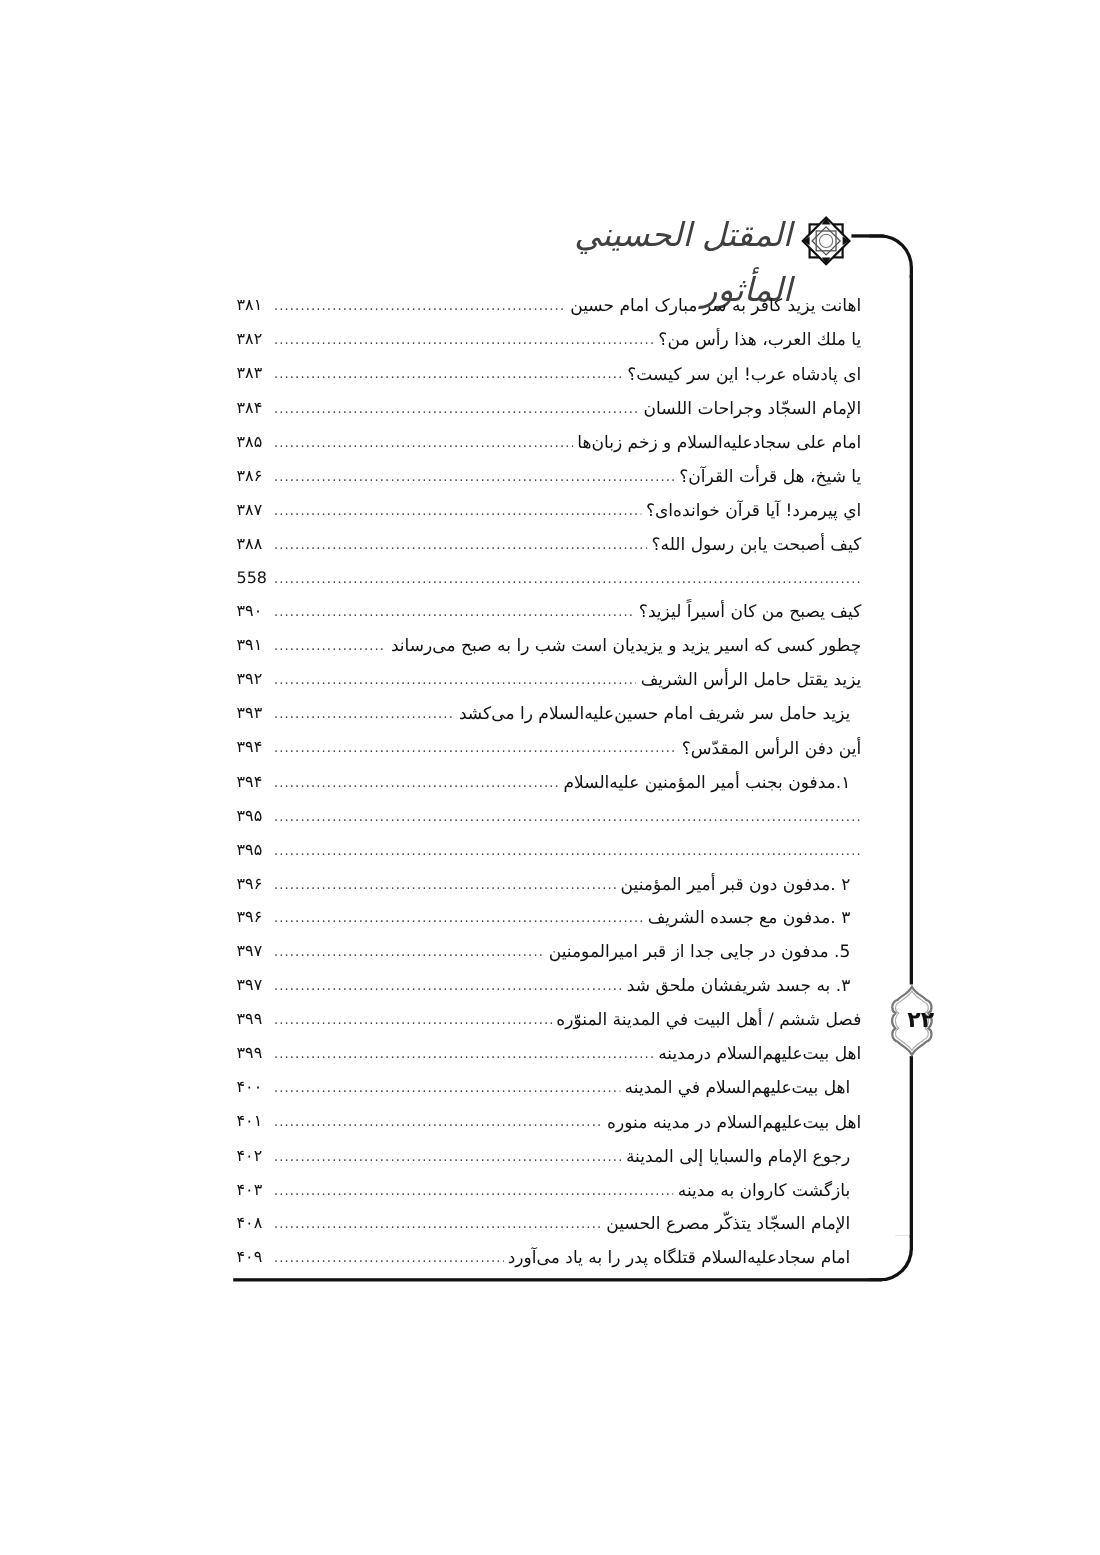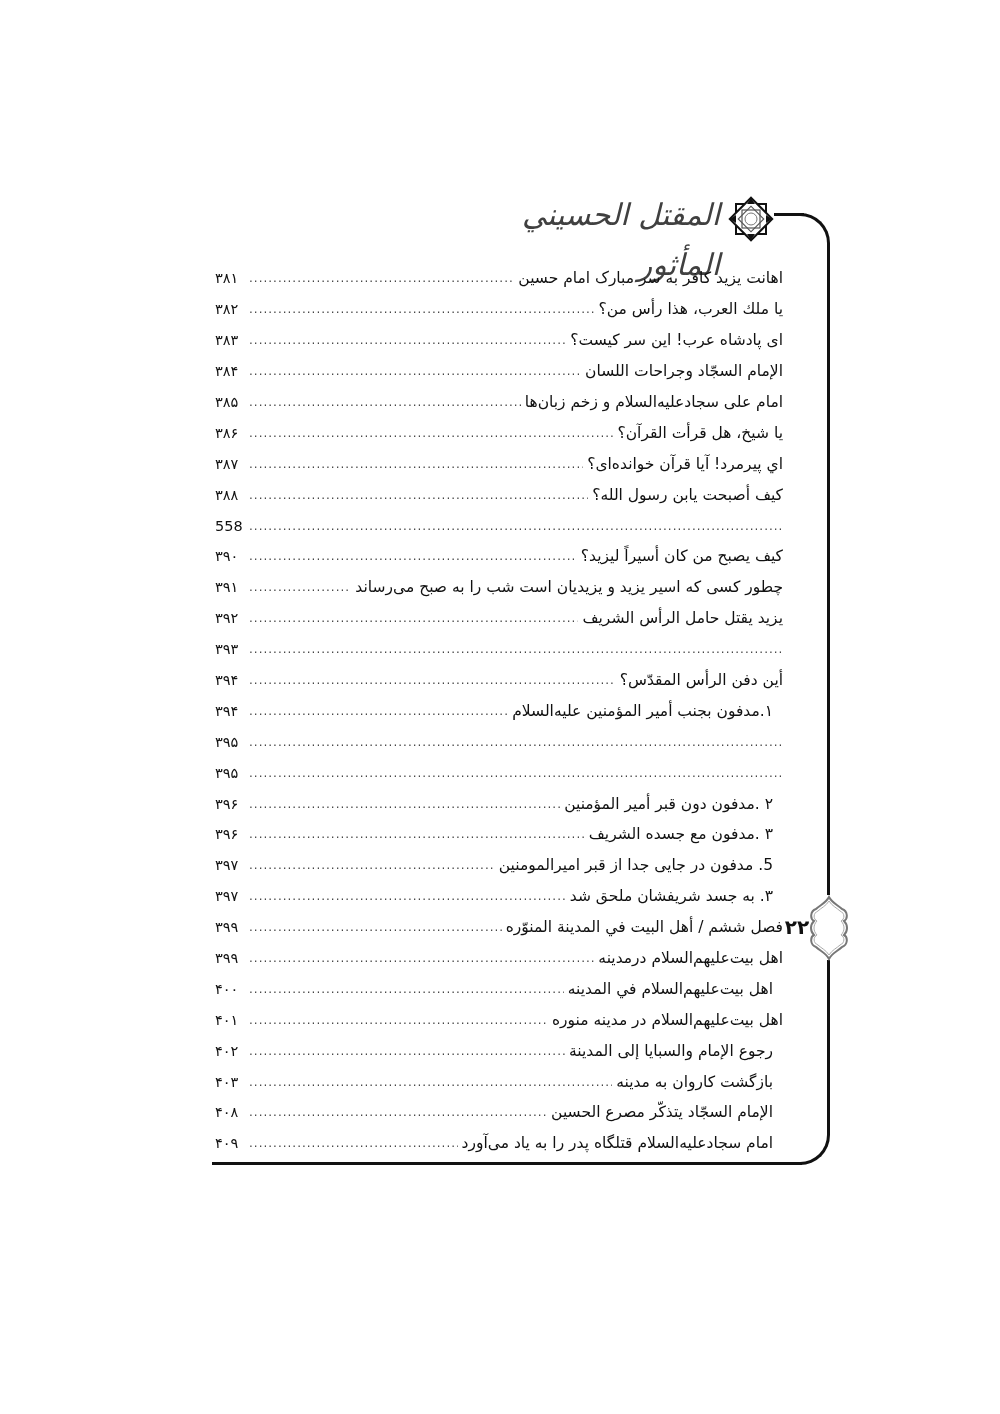--- a/index.html
+++ b/index.html
@@ -12,21 +12,21 @@
   .frame-right-lower { position: absolute; left: 827px; top: 960px; width: 3px; height: 165px; background: #111; }
   .frame-corner-br { position: absolute; left: 790px; top: 1123px; width: 40px; height: 42px; border-bottom: 3px solid #111; border-right: 3px solid #111; border-bottom-right-radius: 30px; box-sizing: border-box; }
   .frame-bottom-line { position: absolute; left: 212px; top: 1162px; width: 590px; height: 3px; background: #111; }
 
   
   .header-title { position: absolute; left: 520px; top: 190px; width: 200px; height: 50px; text-align: right; direction: rtl; font-family: "DejaVu Serif", serif; font-size: 30px; font-style: italic; line-height: 50px; color: #404040; }
   .header-ornament { position: absolute; left: 728px; top: 196px; width: 46px; height: 46px; }
 
   
   .page-badge { position: absolute; left: 808px; top: 895px; width: 42px; height: 66px; }
-  .page-number { position: absolute; left: 776px; top: 912px; width: 42px; text-align: center; font-size: 20px; font-weight: bold; direction: rtl; line-height: 30px; }
+  .page-number { position: absolute; left: 816px; top: 912px; width: 42px; text-align: center; font-size: 20px; font-weight: bold; direction: rtl; line-height: 30px; }
 
   
   .toc { position: absolute; left: 215px; top: 263px; width: 568px; }
   .toc-row { position: relative; height: 30.9px; display: flex; direction: rtl; align-items: center; font-size: 15.5px; line-height: 20px; }
   .toc-title { white-space: nowrap; flex: 0 0 auto; padding-left: 4px; }
   .toc-leader { flex: 1 1 auto; overflow: hidden; white-space: nowrap; color: #444; font-size: 12px; letter-spacing: 1px; direction: ltr; text-align: left; }
   .toc-leader::after { content: "...................................................................................................................................................................................................."; }
   .toc-page { flex: 0 0 auto; font-weight: normal; font-size: 14.5px; padding-right: 2px; min-width: 32px; text-align: left; }
   .toc-row.bold .toc-title { font-weight: normal; }
   .toc-row.indent1 .toc-title { padding-right: 10px; }
@@ -114,20 +114,21 @@
       <span class="toc-title">چطور کسی که اسیر یزید و یزیدیان است شب را به صبح می‌رساند</span>
       <span class="toc-leader"></span>
       <span class="toc-page">۳۹۱</span>
     </div>
     <div class="toc-row">
       <span class="toc-title">يزيد يقتل حامل الرأس الشريف</span>
       <span class="toc-leader"></span>
       <span class="toc-page">۳۹۲</span>
     </div>
     <div class="toc-row indent1">
+      <span class="toc-title">یزید حامل سر شریف امام حسین‌علیه‌السلام را می‌کشد</span>
       <span class="toc-leader"></span>
       <span class="toc-page">۳۹۳</span>
     </div>
     <div class="toc-row bold">
       <span class="toc-title">أين دفن الرأس المقدّس؟</span>
       <span class="toc-leader"></span>
       <span class="toc-page">۳۹۴</span>
     </div>
     <div class="toc-row indent1">
       <span class="toc-title">١.مدفون بجنب أمير المؤمنين عليه‌السلام</span>

